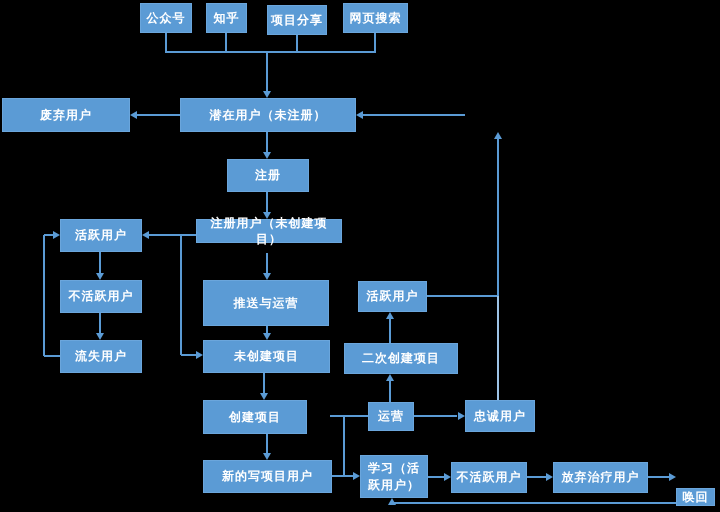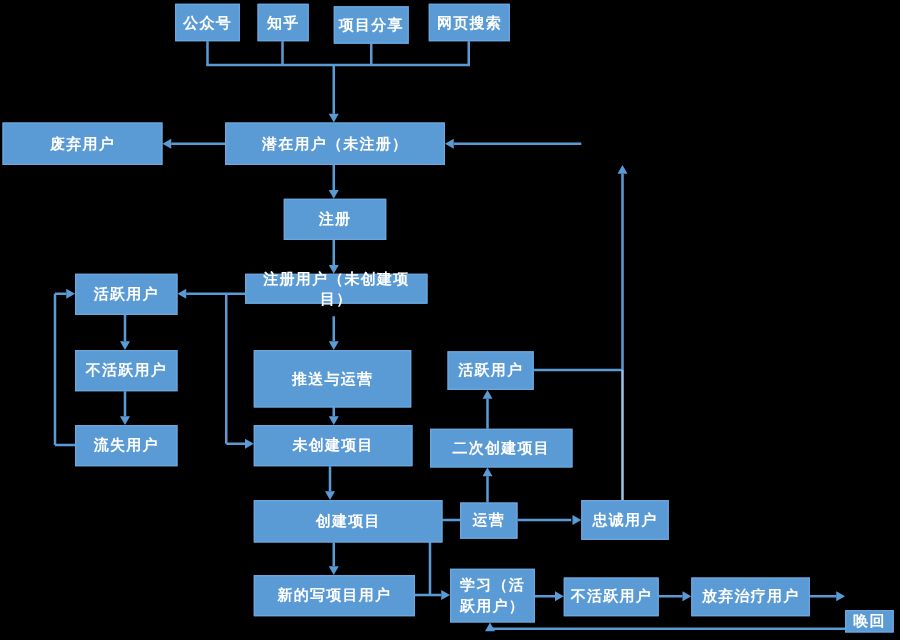--- a/index.html
+++ b/index.html
@@ -103,21 +103,21 @@
   <div class="node" style="left:196px;top:219px;width:146px;height:24px">注册用户（未创建项目）</div>
 
   <div class="node" style="left:60px;top:280px;width:82px;height:33px">不活跃用户</div>
   <div class="node" style="left:203px;top:280px;width:126px;height:46px">推送与运营</div>
   <div class="node" style="left:358px;top:281px;width:69px;height:31px">活跃用户</div>
 
   <div class="node" style="left:60px;top:340px;width:82px;height:33px">流失用户</div>
   <div class="node" style="left:203px;top:340px;width:127px;height:33px">未创建项目</div>
   <div class="node" style="left:344px;top:343px;width:114px;height:31px">二次创建项目</div>
 
-  <div class="node" style="left:203px;top:400px;width:151px;height:34px">创建项目</div>
+  <div class="node" style="left:203px;top:400px;width:104px;height:34px">创建项目</div>
   <div class="node" style="left:368px;top:402px;width:46px;height:29px">运营</div>
   <div class="node" style="left:465px;top:400px;width:70px;height:32px">忠诚用户</div>
 
   <div class="node" style="left:203px;top:460px;width:129px;height:33px">新的写项目用户</div>
   <div class="node" style="left:360px;top:455px;width:68px;height:43px">学习（活跃用户）</div>
   <div class="node" style="left:451px;top:462px;width:76px;height:31px">不活跃用户</div>
   <div class="node" style="left:553px;top:462px;width:95px;height:31px">放弃治疗用户</div>
   <div class="node" style="left:676px;top:488px;width:39px;height:18px">唤回</div>
 
 </div>

